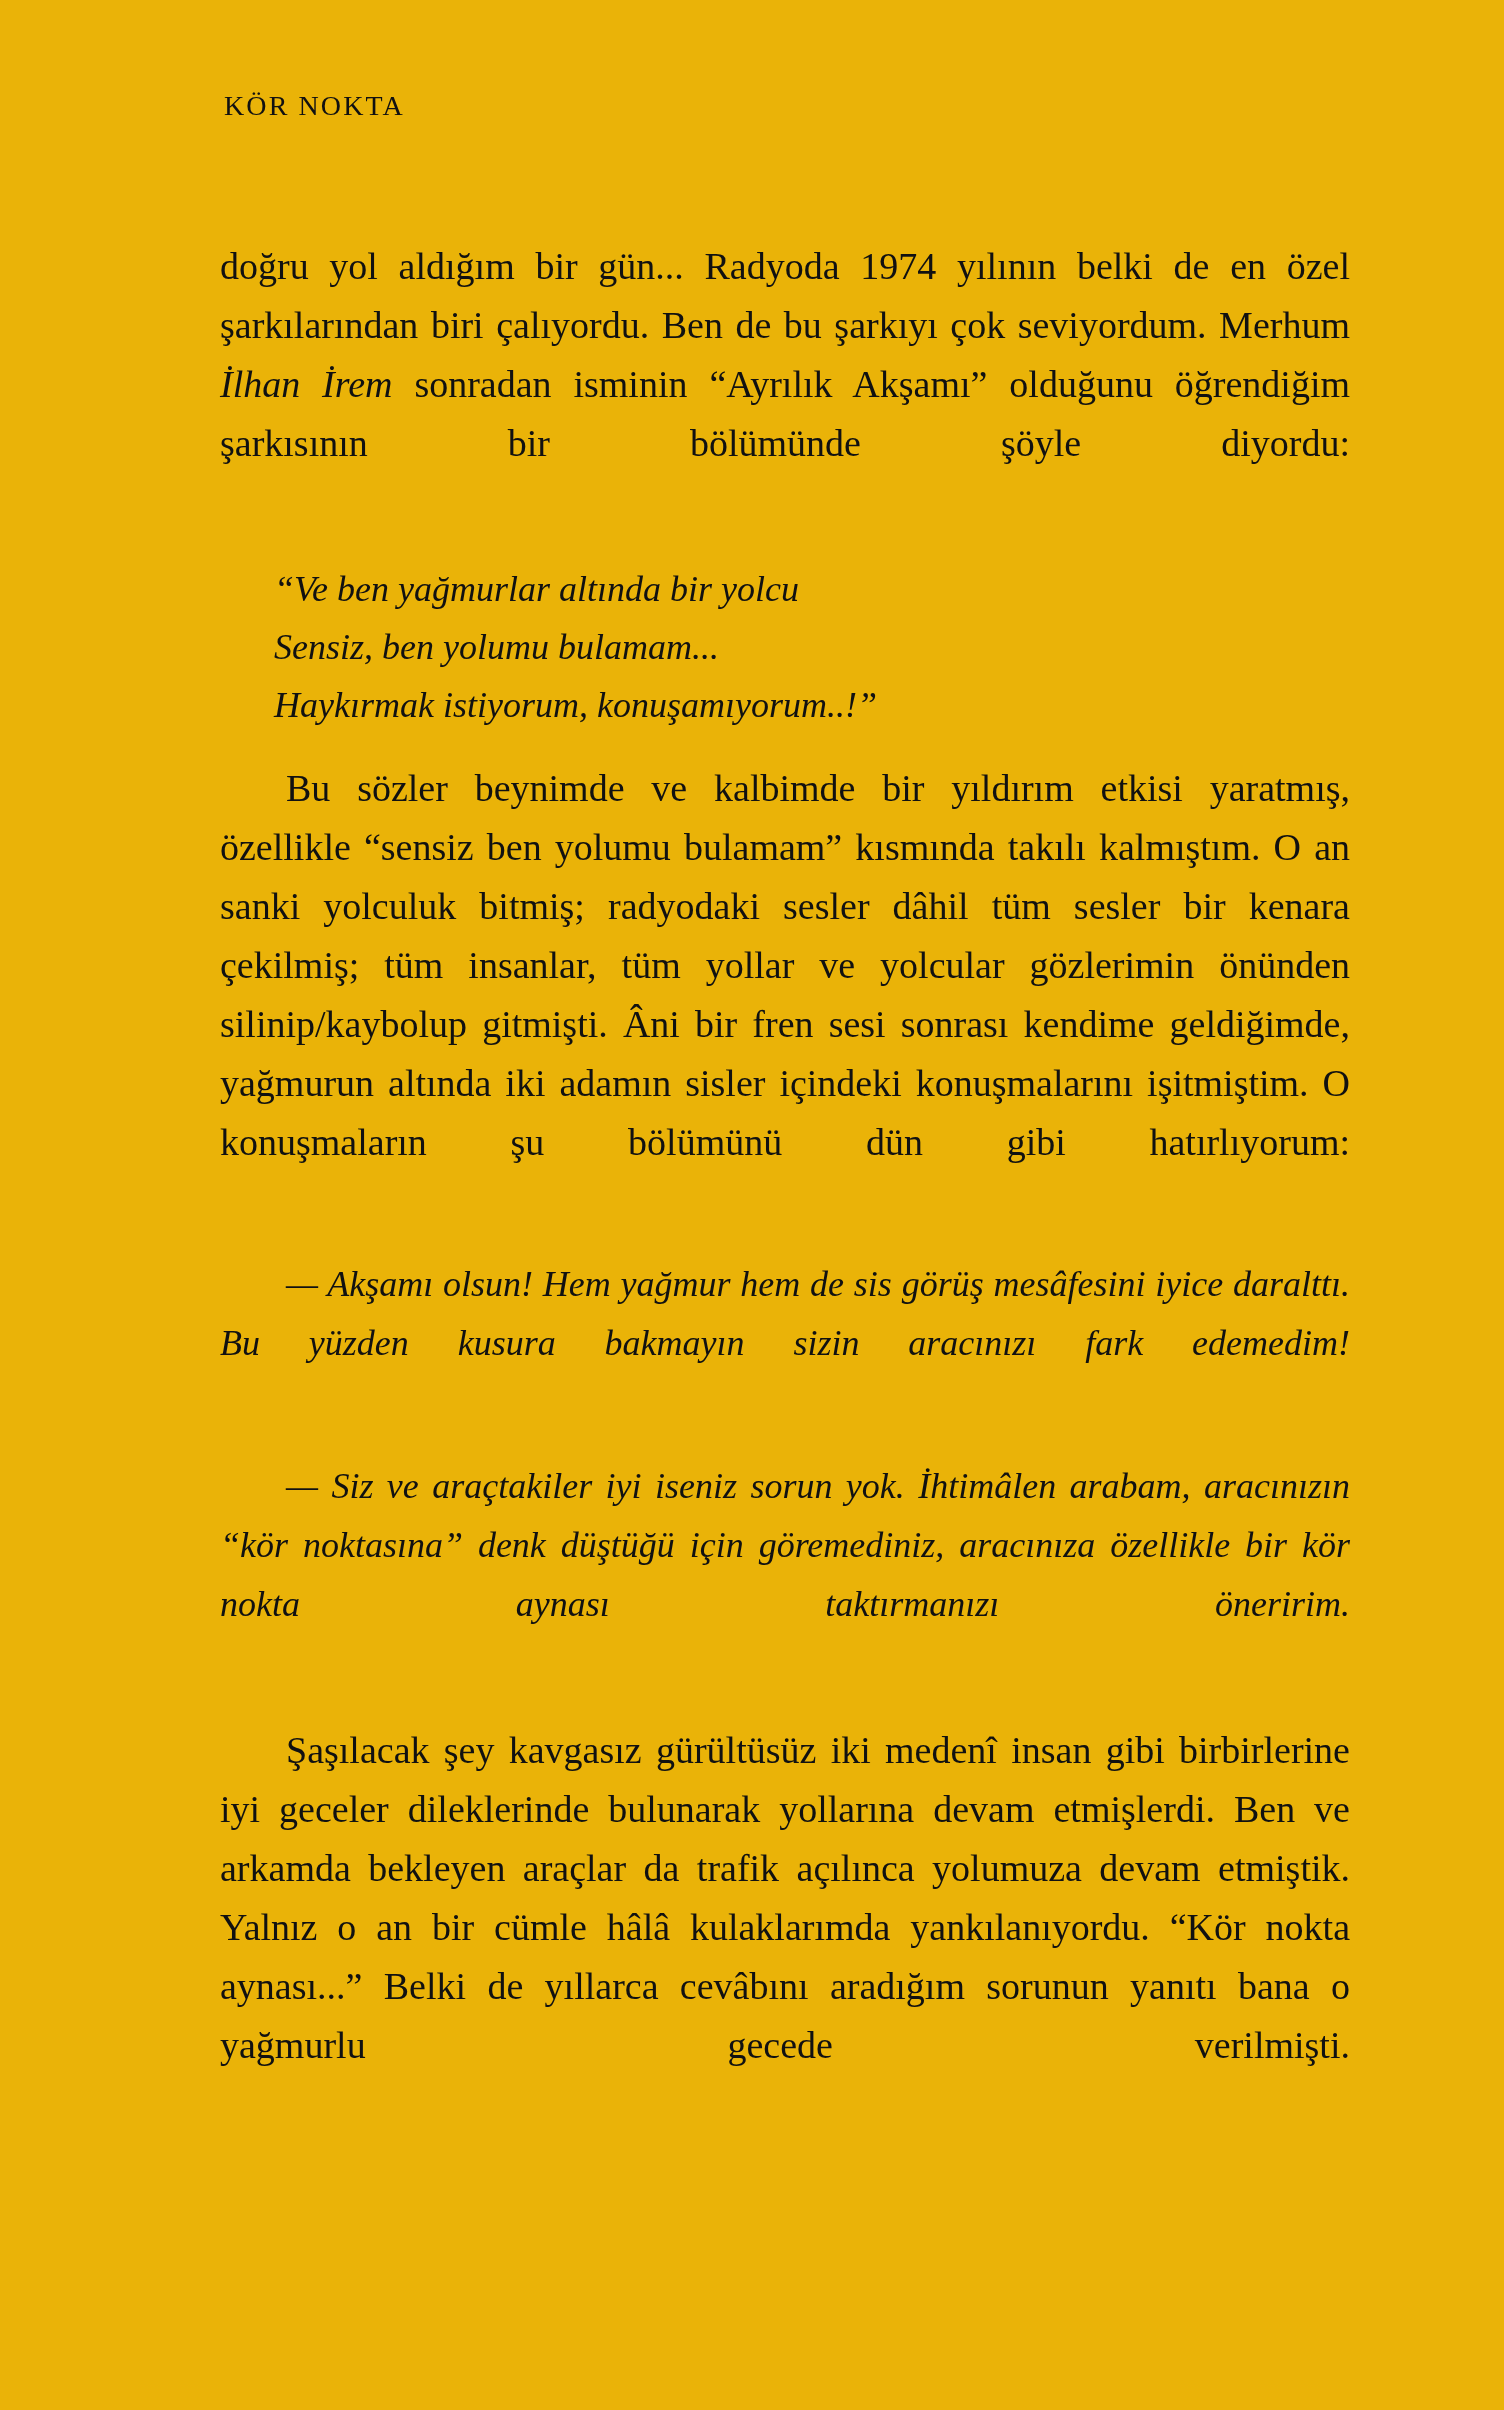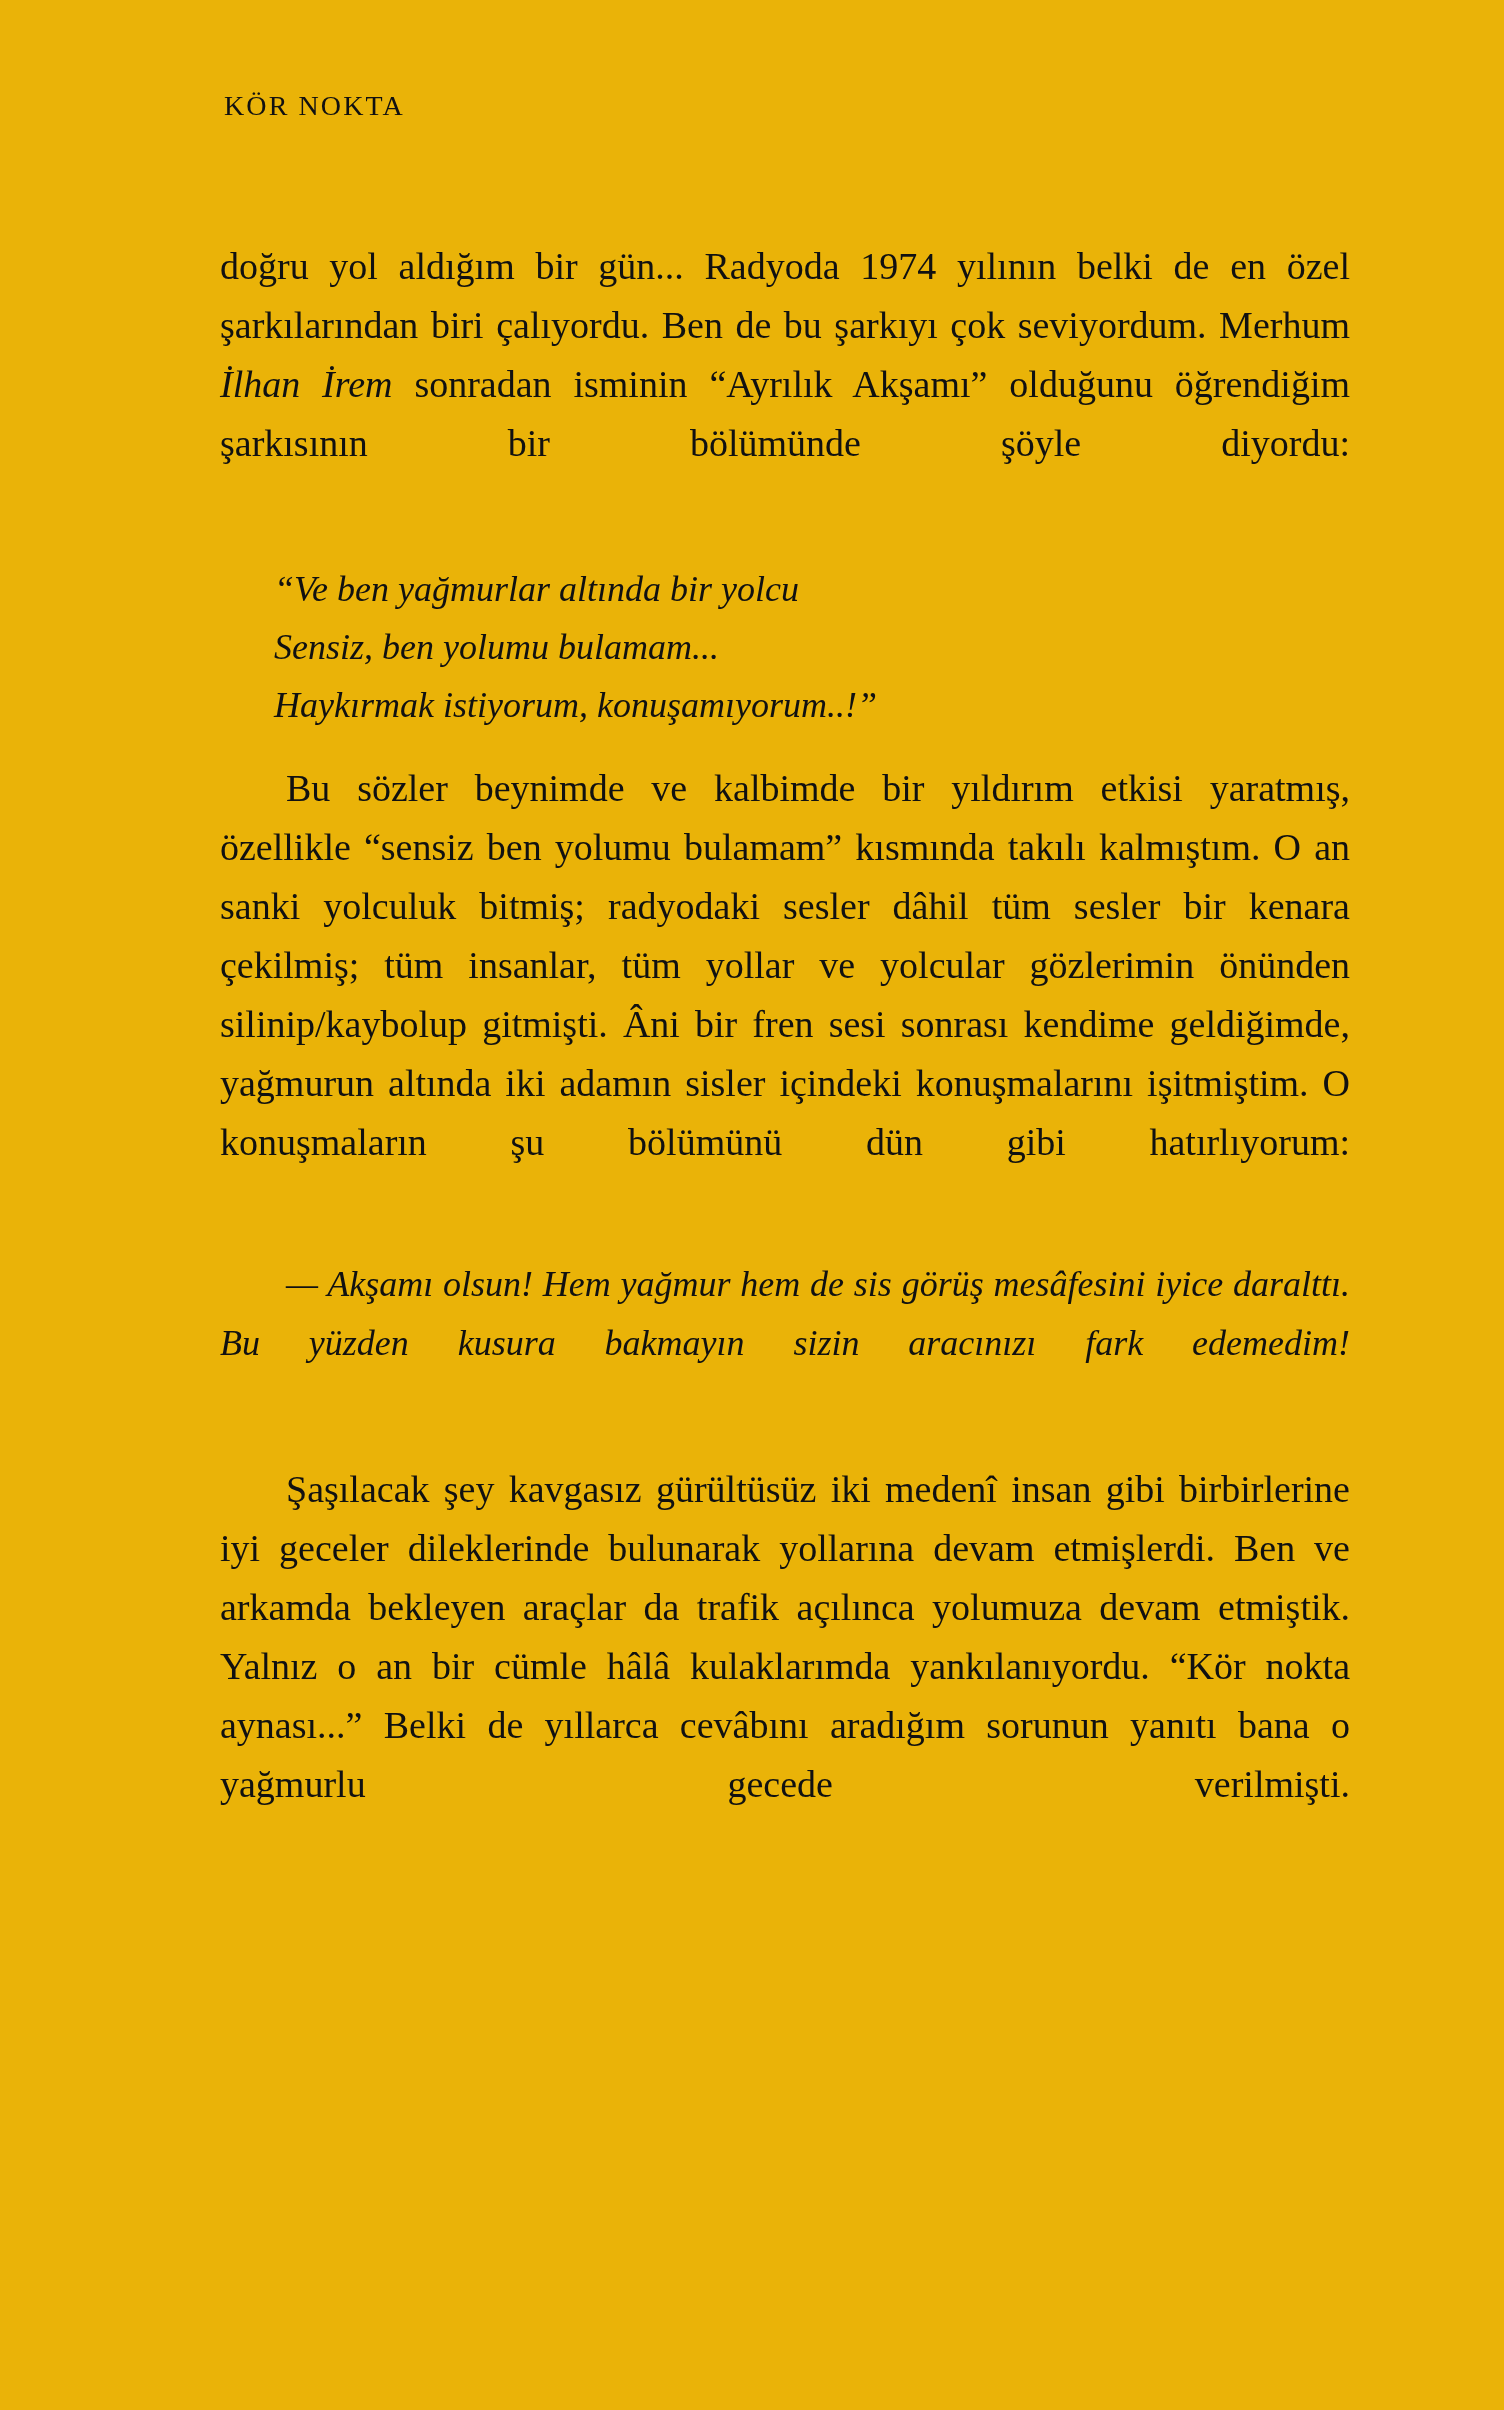--- a/index.html
+++ b/index.html
@@ -114,20 +114,21 @@
     <div class="verse-block">
       <div class="verse-line">“Ve ben yağmurlar altında bir yolcu</div>
       <div class="verse-line">Sensiz, ben yolumu bulamam...</div>
       <div class="verse-line">Haykırmak istiyorum, konuşamıyorum..!”</div>
     </div>
 
     <p class="body-par">Bu sözler beynimde ve kalbimde bir yıldırım etkisi yaratmış, özellikle “sensiz ben yolumu bulamam” kısmında takılı kalmıştım. O an sanki yolculuk bitmiş; radyodaki sesler dâhil tüm sesler bir kenara çekilmiş; tüm insanlar, tüm yollar ve yolcular gözlerimin önünden silinip/kaybolup gitmişti. Âni bir fren sesi sonrası kendime geldiğimde, yağmurun altında iki adamın sisler içindeki konuşmalarını işitmiştim. O konuşmaların şu bölümünü dün gibi hatırlıyorum:</p>
 
     <p class="dialogue-par">— Akşamı olsun! Hem yağmur hem de sis görüş mesâfesini iyice daralttı. Bu yüzden kusura bakmayın sizin aracınızı fark edemedim!</p>
 
+    <p class="dialogue-par">— Siz ve araçtakiler iyi iseniz sorun yok. İhtimâlen arabam, aracınızın “kör noktasına” denk düştüğü için göremediniz, aracınıza özellikle bir kör nokta aynası taktırmanızı öneririm.</p>
 
     <div class="spacer-md"></div>
 
     <p class="body-par">Şaşılacak şey kavgasız gürültüsüz iki medenî insan gibi birbirlerine iyi geceler dileklerinde bulunarak yollarına devam etmişlerdi. Ben ve arkamda bekleyen araçlar da trafik açılınca yolumuza devam etmiştik. Yalnız o an bir cümle hâlâ kulaklarımda yankılanıyordu. “Kör nokta aynası...” Belki de yıllarca cevâbını aradığım sorunun yanıtı bana o yağmurlu gecede verilmişti.</p>
 
   </div>
 
 </div>
 
 

